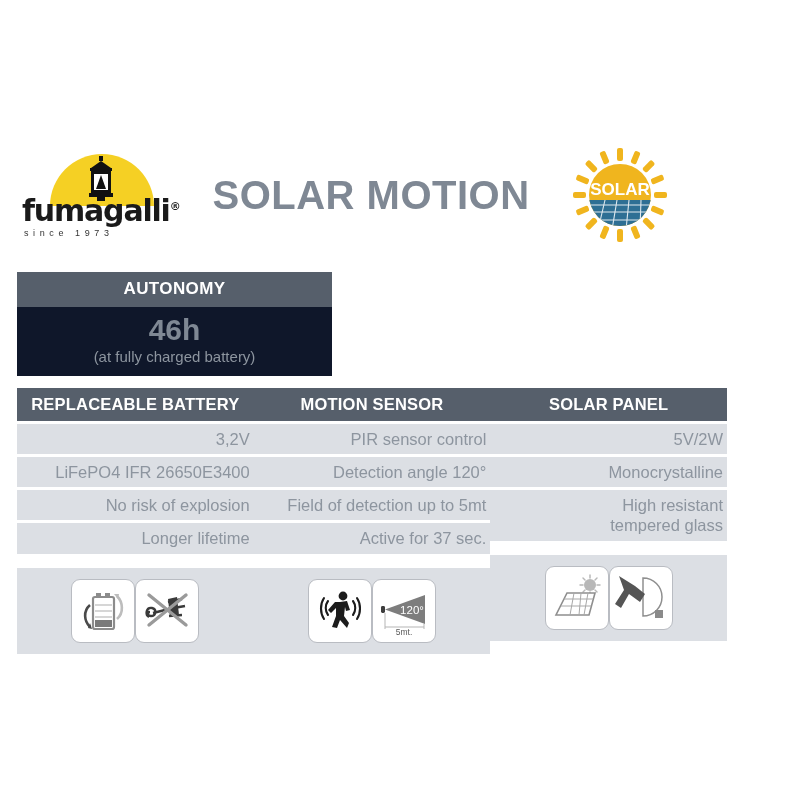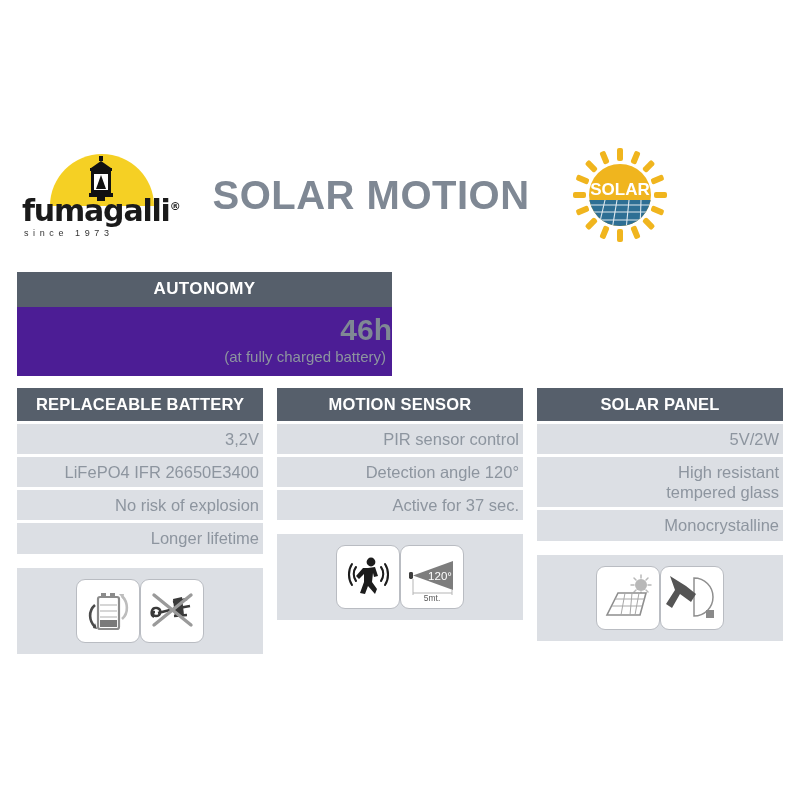--- a/index.html
+++ b/index.html
@@ -87,54 +87,54 @@
   }
 
   
   .stats-row {
     position: absolute;
     left: 17px; top: 272px;
     width: 766px;
     display: flex;
     justify-content: space-between;
   }
-  .stat-panel { width: 375px; }
+  .stat-panel { width: 315px; }
   .panel-head {
     background: #555f६b;
     background: #565f6b;
     color: #ffffff;
     font-weight: bold;
     font-size: 17px;
     text-align: center;
     padding: 7px 0 8px;
     letter-spacing: 0.4px;
   }
   .panel-body {
-    background: #4c1d95;
-    text-align: right;
+    background: #0f172a;
+    text-align: center;
     padding: 6px 0 10px;
   }
   .stat-big {
     font-size: 30px;
     font-weight: bold;
     color: #7f8894;
     line-height: 1.15;
   }
   .stat-sub {
     font-size: 15px;
     color: #8d959f;
     line-height: 1.25;
     padding: 0 6px;
   }
 
   
   .cols-row {
     position: absolute;
     left: 17px; top: 388px;
-    width: 766px;
+    width: 710px;
     display: flex;
     justify-content: space-between;
   }
   .feat-col { width: 246px; }
   .col-head {
     background: #565f6b;
     color: #ffffff;
     font-weight: bold;
     font-size: 16.5px;
     text-align: center;
@@ -285,20 +285,21 @@
           </g>
         </svg>
       </div>
     </div>
   </div>
 
   <div class="feat-col">
     <div class="col-head">MOTION SENSOR</div>
     <div class="col-row">PIR sensor control</div>
     <div class="col-row">Detection angle 120°</div>
+    <div class="col-row">Field of detection up to 5mt</div>
     <div class="col-row">Active for 37 sec.</div>
     <div class="col-icons">
       <div class="icon-tile">
         <svg width="52" height="52" viewBox="0 0 52 52">
           <circle cx="29" cy="11" r="4.4" fill="#1c1c1c"></circle>
           <path d="M26 17 L33 16 L36 25 L32 26 L31 22 L30 31 L35 38 L33 43 L26 35 L23 43 L18 42 L22 31 L22 23 L17 28 L14 25 L21 17 Z" fill="#1c1c1c"></path>
           <g fill="none" stroke="#1c1c1c" stroke-width="2.1" stroke-linecap="round">
             <path d="M14 16 C11 20, 11 26, 14 30"></path>
             <path d="M10 13 C6 19, 6 28, 10 34"></path>
             <path d="M39 16 C42 20, 42 26, 39 30"></path>
@@ -318,23 +319,23 @@
           </g>
           <text x="26" y="50" text-anchor="middle" font-family="Liberation Sans, sans-serif" font-size="8.5" fill="#5a5a5a">5mt.</text>
         </svg>
       </div>
     </div>
   </div>
 
   <div class="feat-col">
     <div class="col-head">SOLAR PANEL</div>
     <div class="col-row">5V/2W</div>
+    <div class="col-row">Monocrystalline</div>
     <div class="col-row" style="white-space:pre-line">High resistant
 tempered glass</div>
-    <div class="col-row">Monocrystalline</div>
     <div class="col-icons">
       <div class="icon-tile">
         <svg width="52" height="52" viewBox="0 0 52 52">
           <circle cx="39" cy="13" r="6" fill="#b8b8b8"></circle>
           <g stroke="#b8b8b8" stroke-width="1.5" stroke-linecap="round">
             <path d="M39 3 L39 6"></path>
               <path d="M39 20 L39 23"></path>
             <path d="M29 13 L32 13"></path>
               <path d="M46 13 L49 13"></path>
             <path d="M32 6 L34 8"></path>

